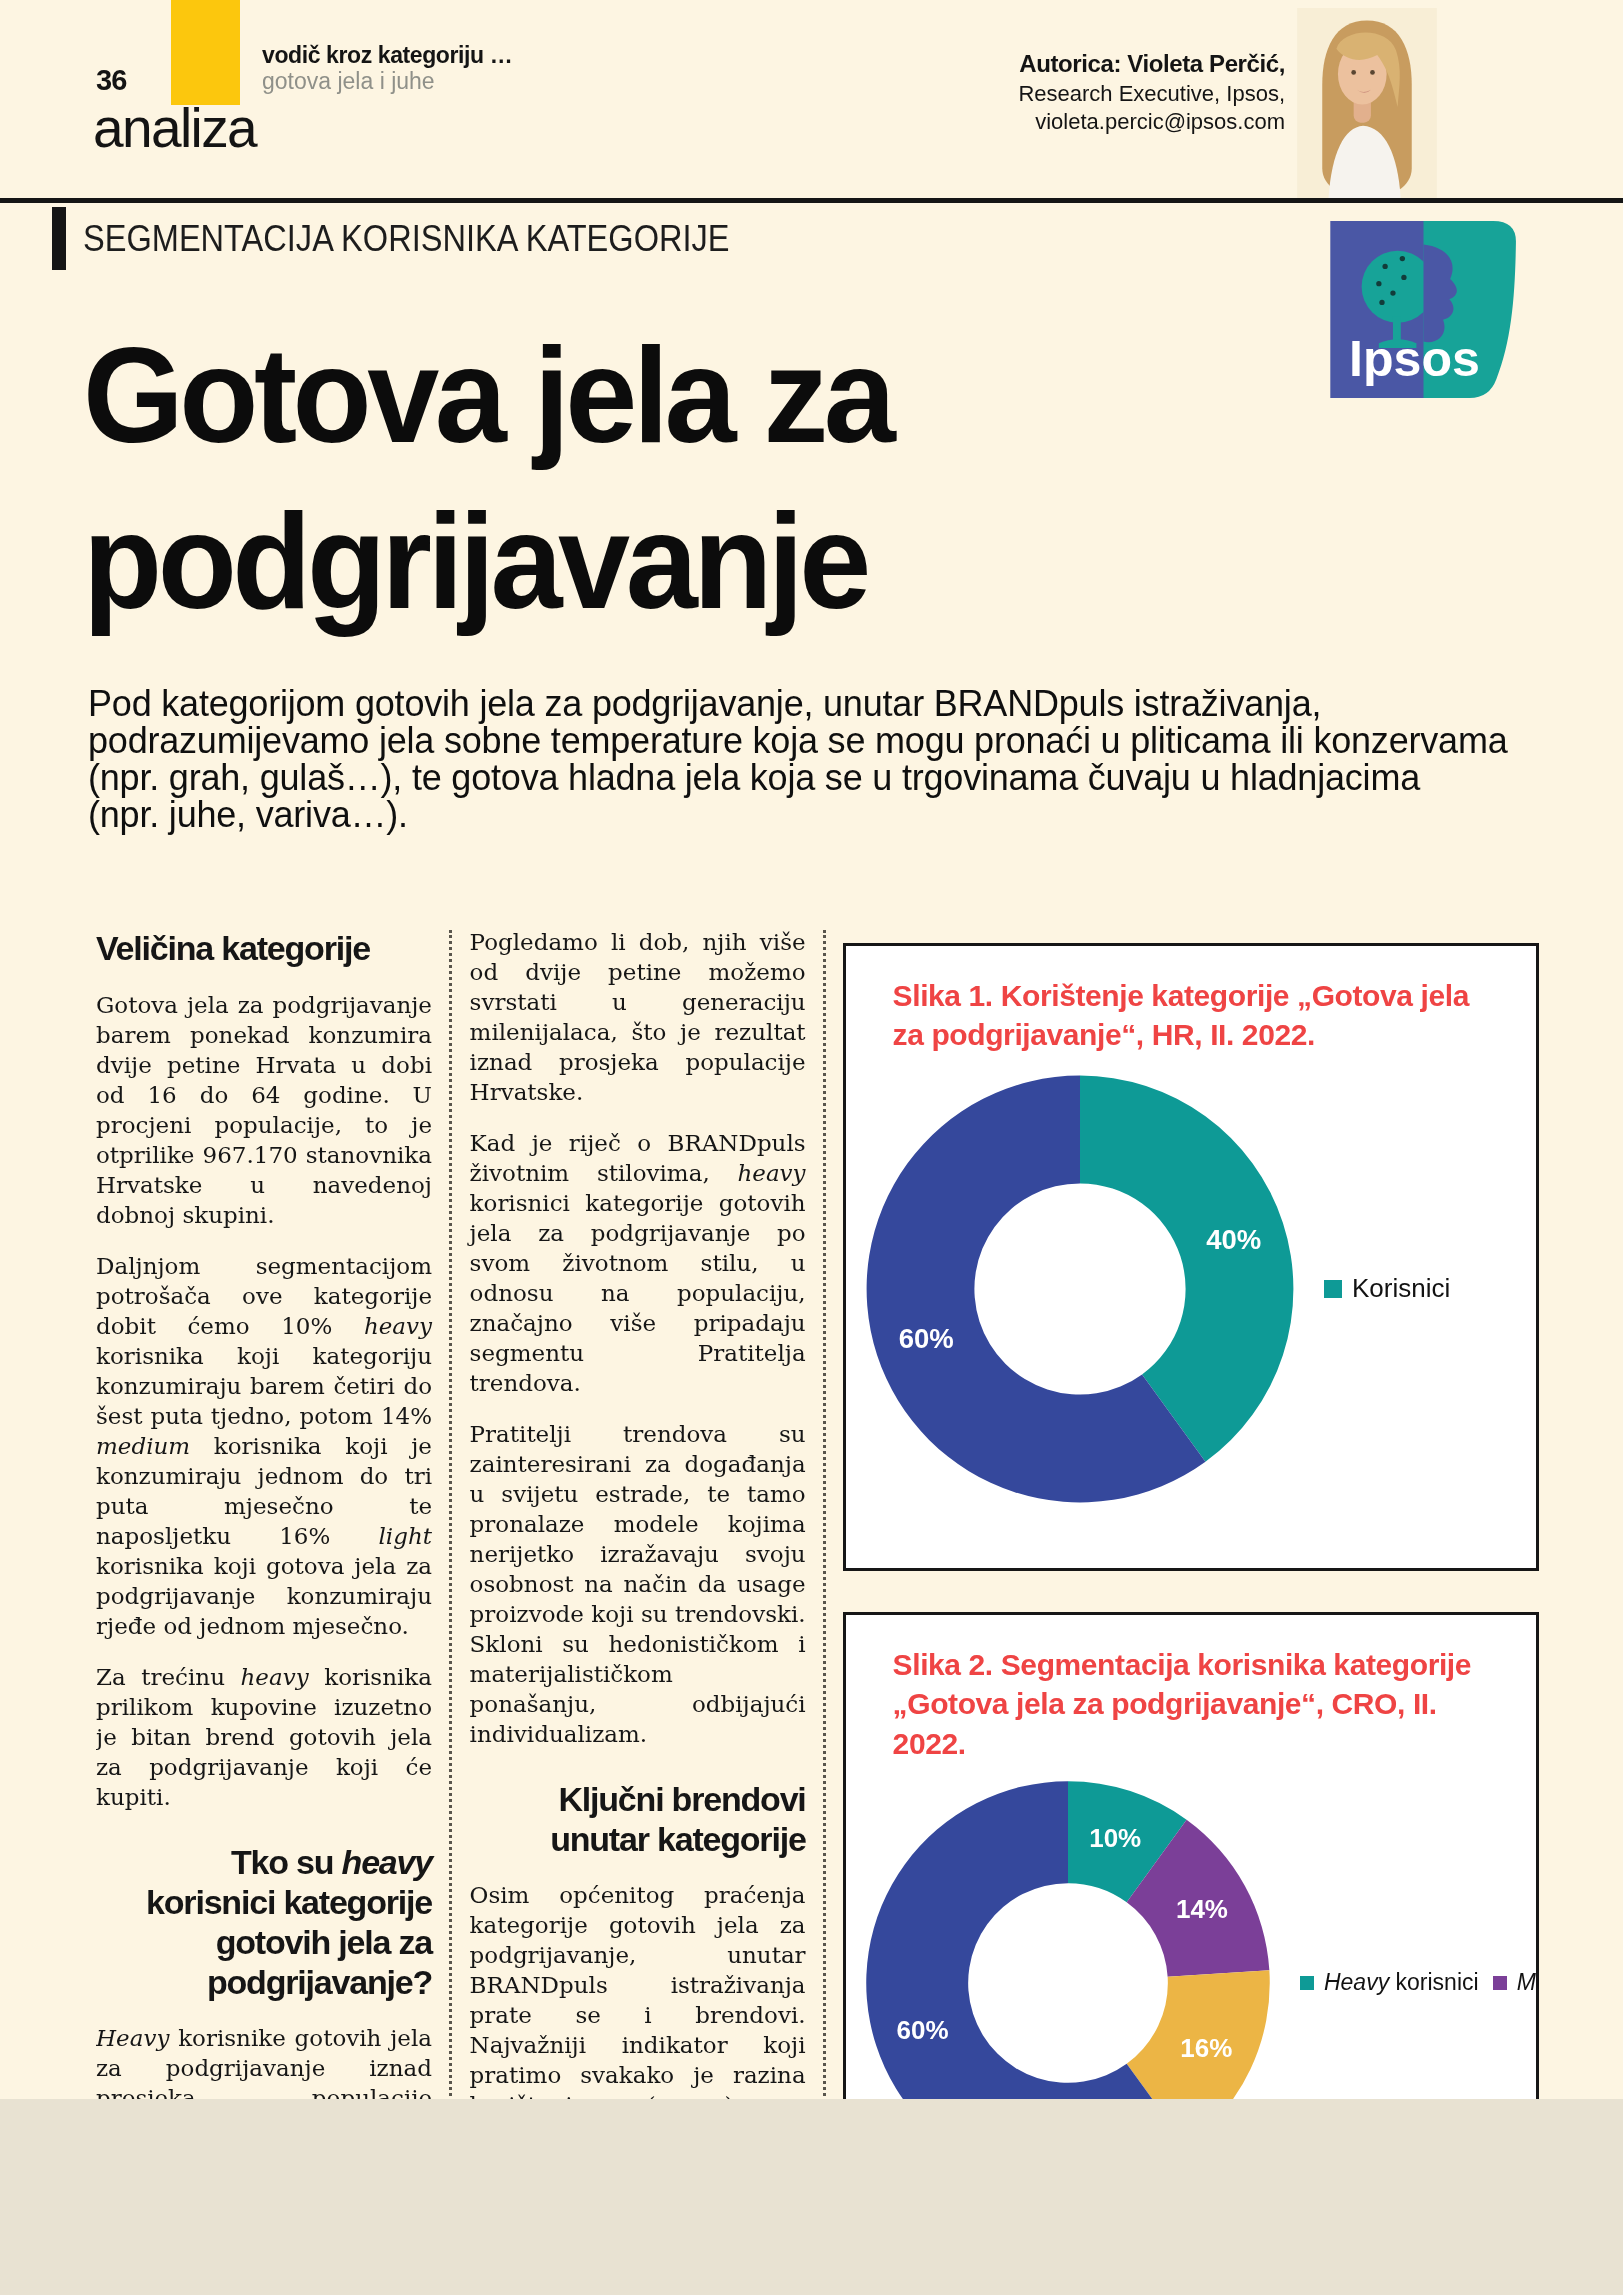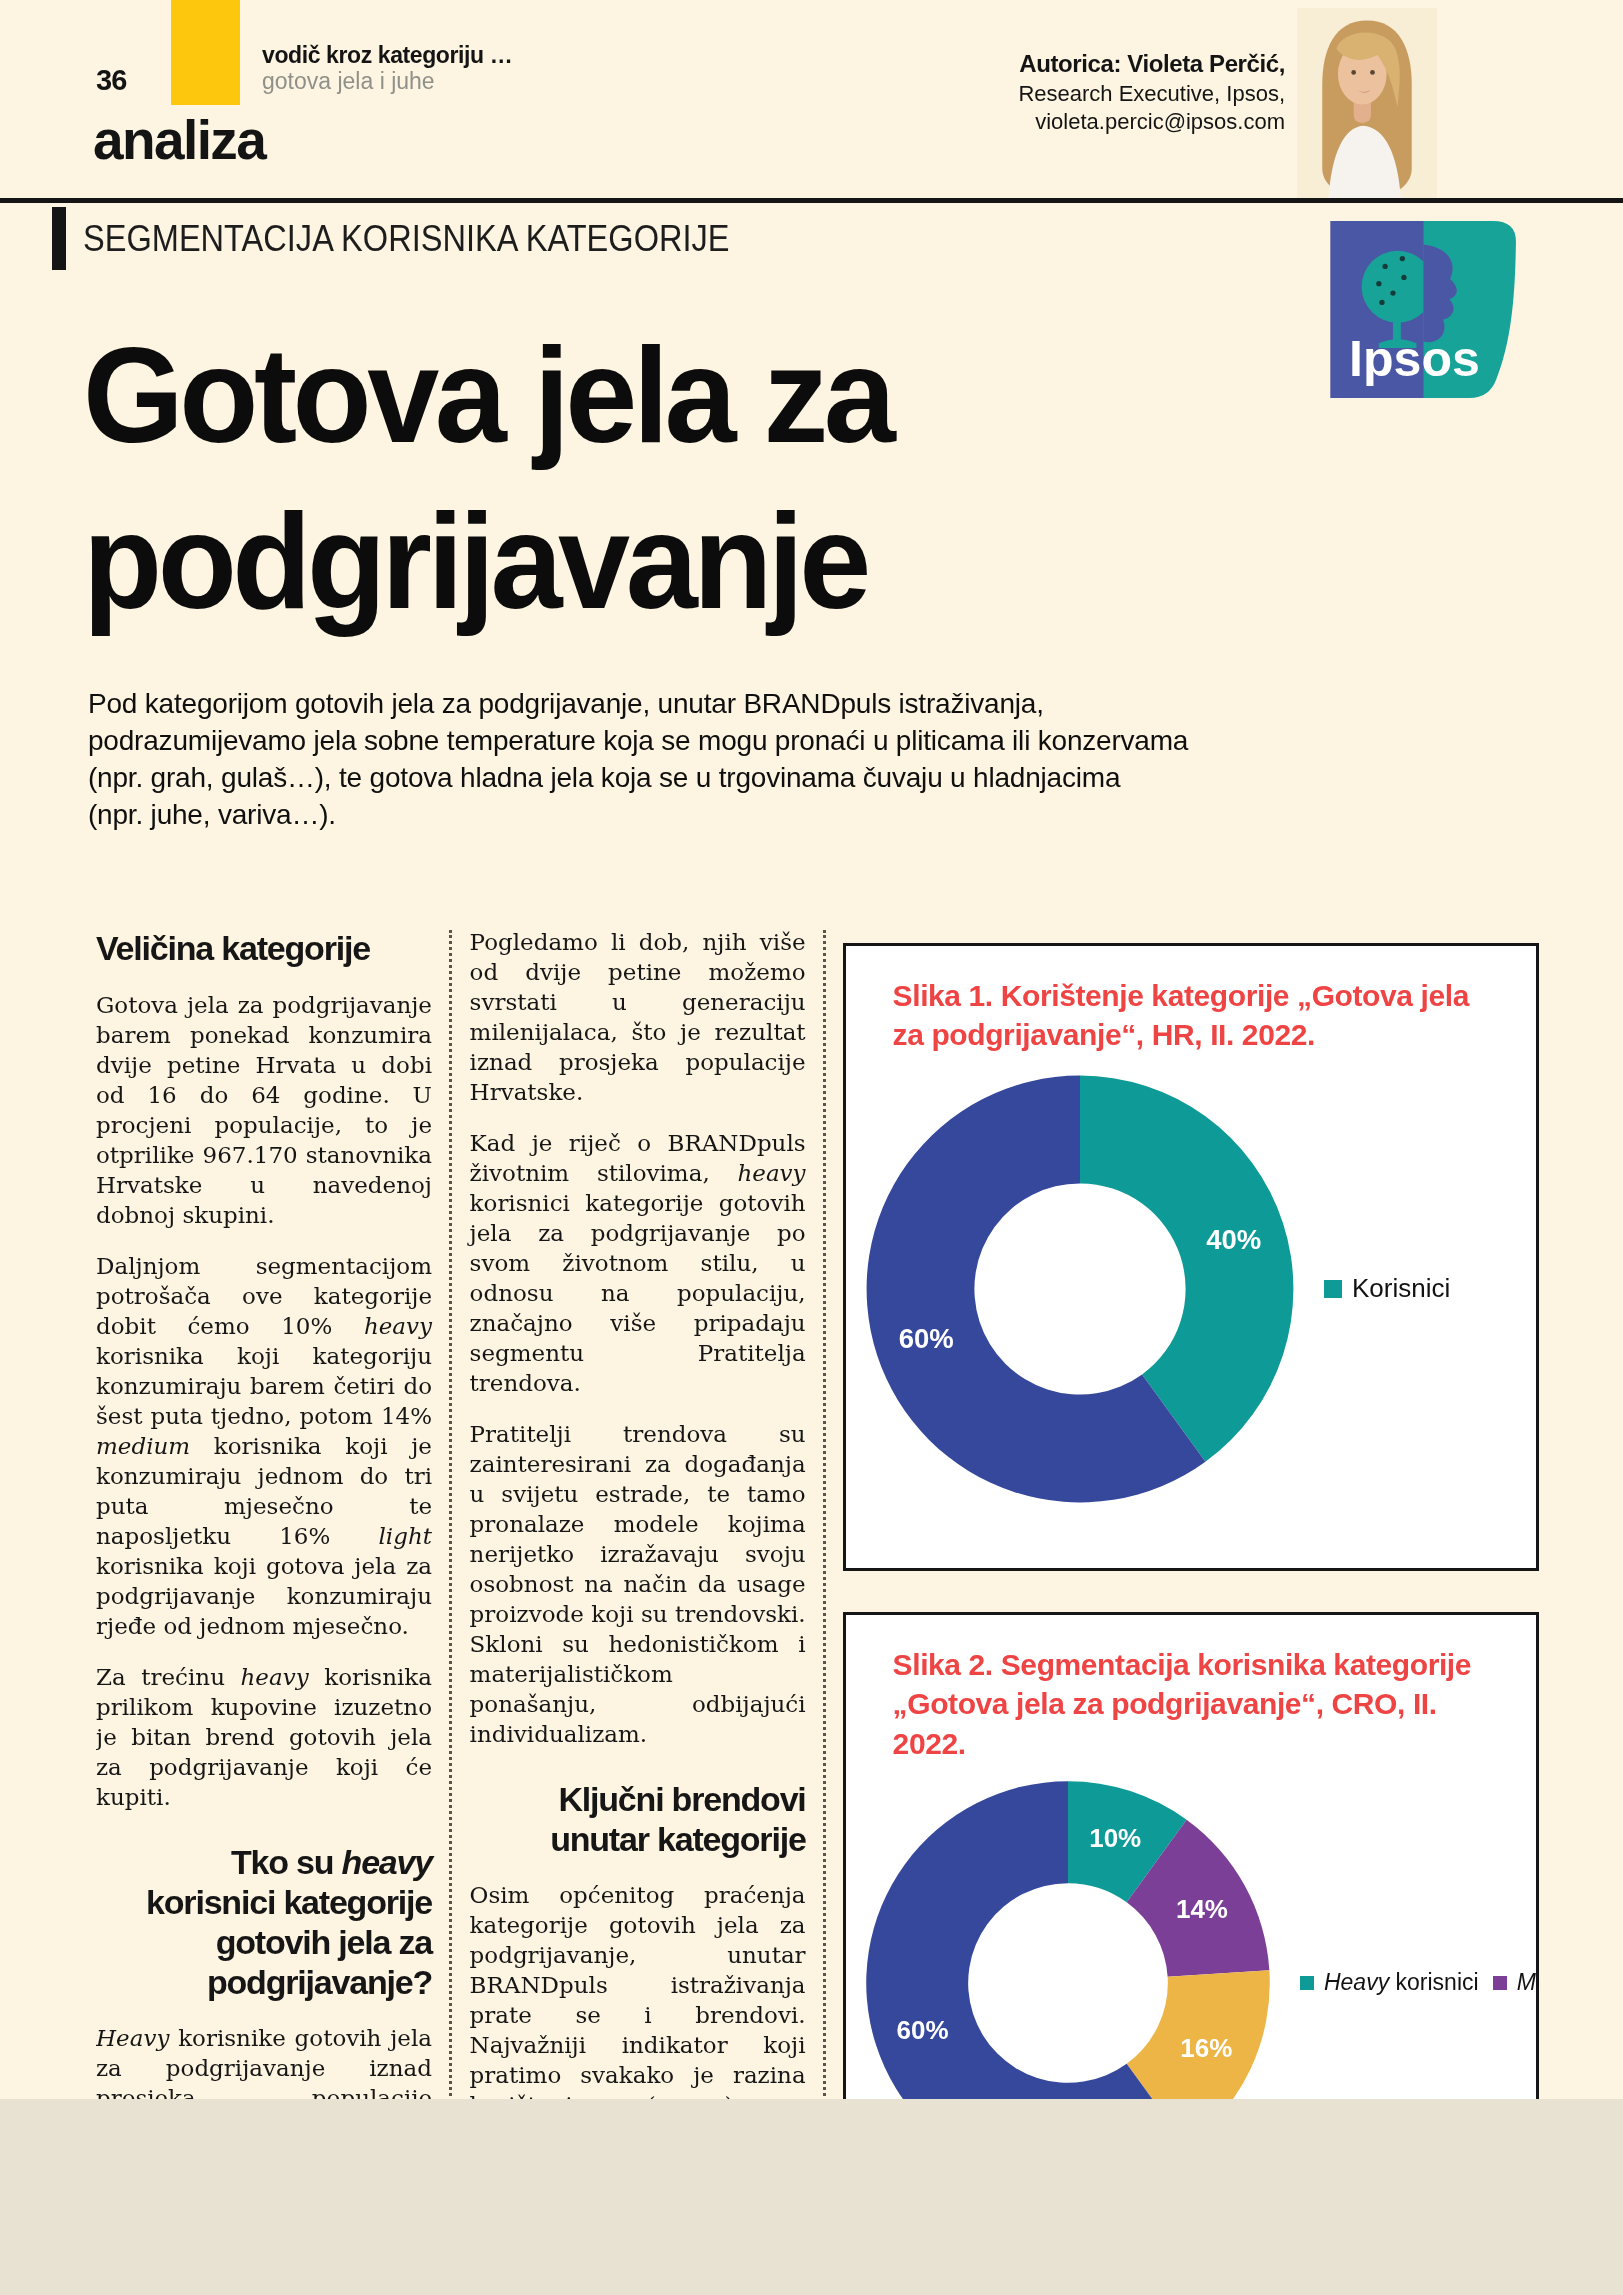--- a/index.html
+++ b/index.html
@@ -8,35 +8,35 @@
     position:relative; width:1623px; height:2099px; overflow:hidden;
     background:#fdf5e2; color:#141414;
     font-family:"Liberation Sans", sans-serif;
   }
   
   .page-number{position:absolute; left:96px; top:64px; font-size:29px; font-weight:bold; letter-spacing:-0.8px;}
   .yellow-tab{position:absolute; left:171px; top:0; width:69px; height:105px;}
   .kicker{position:absolute; left:262px; top:42px; line-height:1.15;}
   .kicker-title{font-size:23px; font-weight:bold; letter-spacing:-0.4px;}
   .kicker-sub{font-size:23px; color:#8f9089;}
-  .analiza{position:absolute; left:93px; top:108px; font-size:55px; font-weight:bold; letter-spacing:-1.6px;}
+  .analiza{position:absolute; left:93px; top:96px; font-size:55px; font-weight:normal; letter-spacing:-1.6px;}
   .author{position:absolute; right:338px; top:49px; text-align:right; line-height:1.28;}
   .author-name{font-size:24px; font-weight:bold; letter-spacing:-0.4px;}
   .author-role,.author-email{font-size:22px;}
   .photo{position:absolute; left:1297px; top:7.9px; width:140px; height:190px;}
   .header-rule{position:absolute; left:0; top:198px; width:1623px; height:4.7px; background:#151515;}
   
   .eyebrow{position:absolute; left:52px; top:207px; display:flex; align-items:center;}
   .eyebrow-bar{width:14px; height:63px; background:#151515; margin-right:17.3px;}
   .eyebrow-text{font-size:37px; letter-spacing:0px; color:#1d1d1d; transform:scale(0.88,1); transform-origin:left center; white-space:nowrap;}
   .ipsos-logo{position:absolute; left:1330px; top:221px; width:187px; height:177px;}
   
   .main-title{position:absolute; left:83px; top:313px; font-size:135px; line-height:166px; font-weight:bold; letter-spacing:-4.7px; color:#0c0c0c; transform:scale(0.96,1); transform-origin:left top; white-space:nowrap;}
   
-  .intro{position:absolute; left:88px; top:685px; width:1469px; font-size:28px; line-height:37px; color:#0f0f0f; letter-spacing:-0.2px;}
+  .intro{position:absolute; left:88px; top:685px; width:1469px; font-size:36px; line-height:37px; color:#0f0f0f; letter-spacing:-0.2px;}
   
   .content{position:absolute; left:96px; top:927px; width:1443px; height:1335px; display:flex; overflow:hidden;}
   .col{box-sizing:border-box;}
   .col-text{width:336px; flex:none; font-family:"DejaVu Serif", serif; font-size:23px; line-height:30px; text-align:justify; color:#161616; hyphens:auto;}
   .vdivider{flex:none; width:0; border-left:3.1px dotted #59554c; margin:3.1px 17.3px 15.7px 17.3px;}
   .col-charts{flex:1; position:relative;}
   .col-heading{font-family:"Liberation Sans", sans-serif; font-size:34px; font-weight:bold; letter-spacing:-1.2px; line-height:1.15; margin:1.6px 0 22px; text-align:left;}
   .col-subheading{font-family:"Liberation Sans", sans-serif; font-size:34px; font-weight:bold; letter-spacing:-1.2px; line-height:1.18; margin:30px 0 20.4px; text-align:right;}
   .paras p{margin:0 0 21px;}
   

